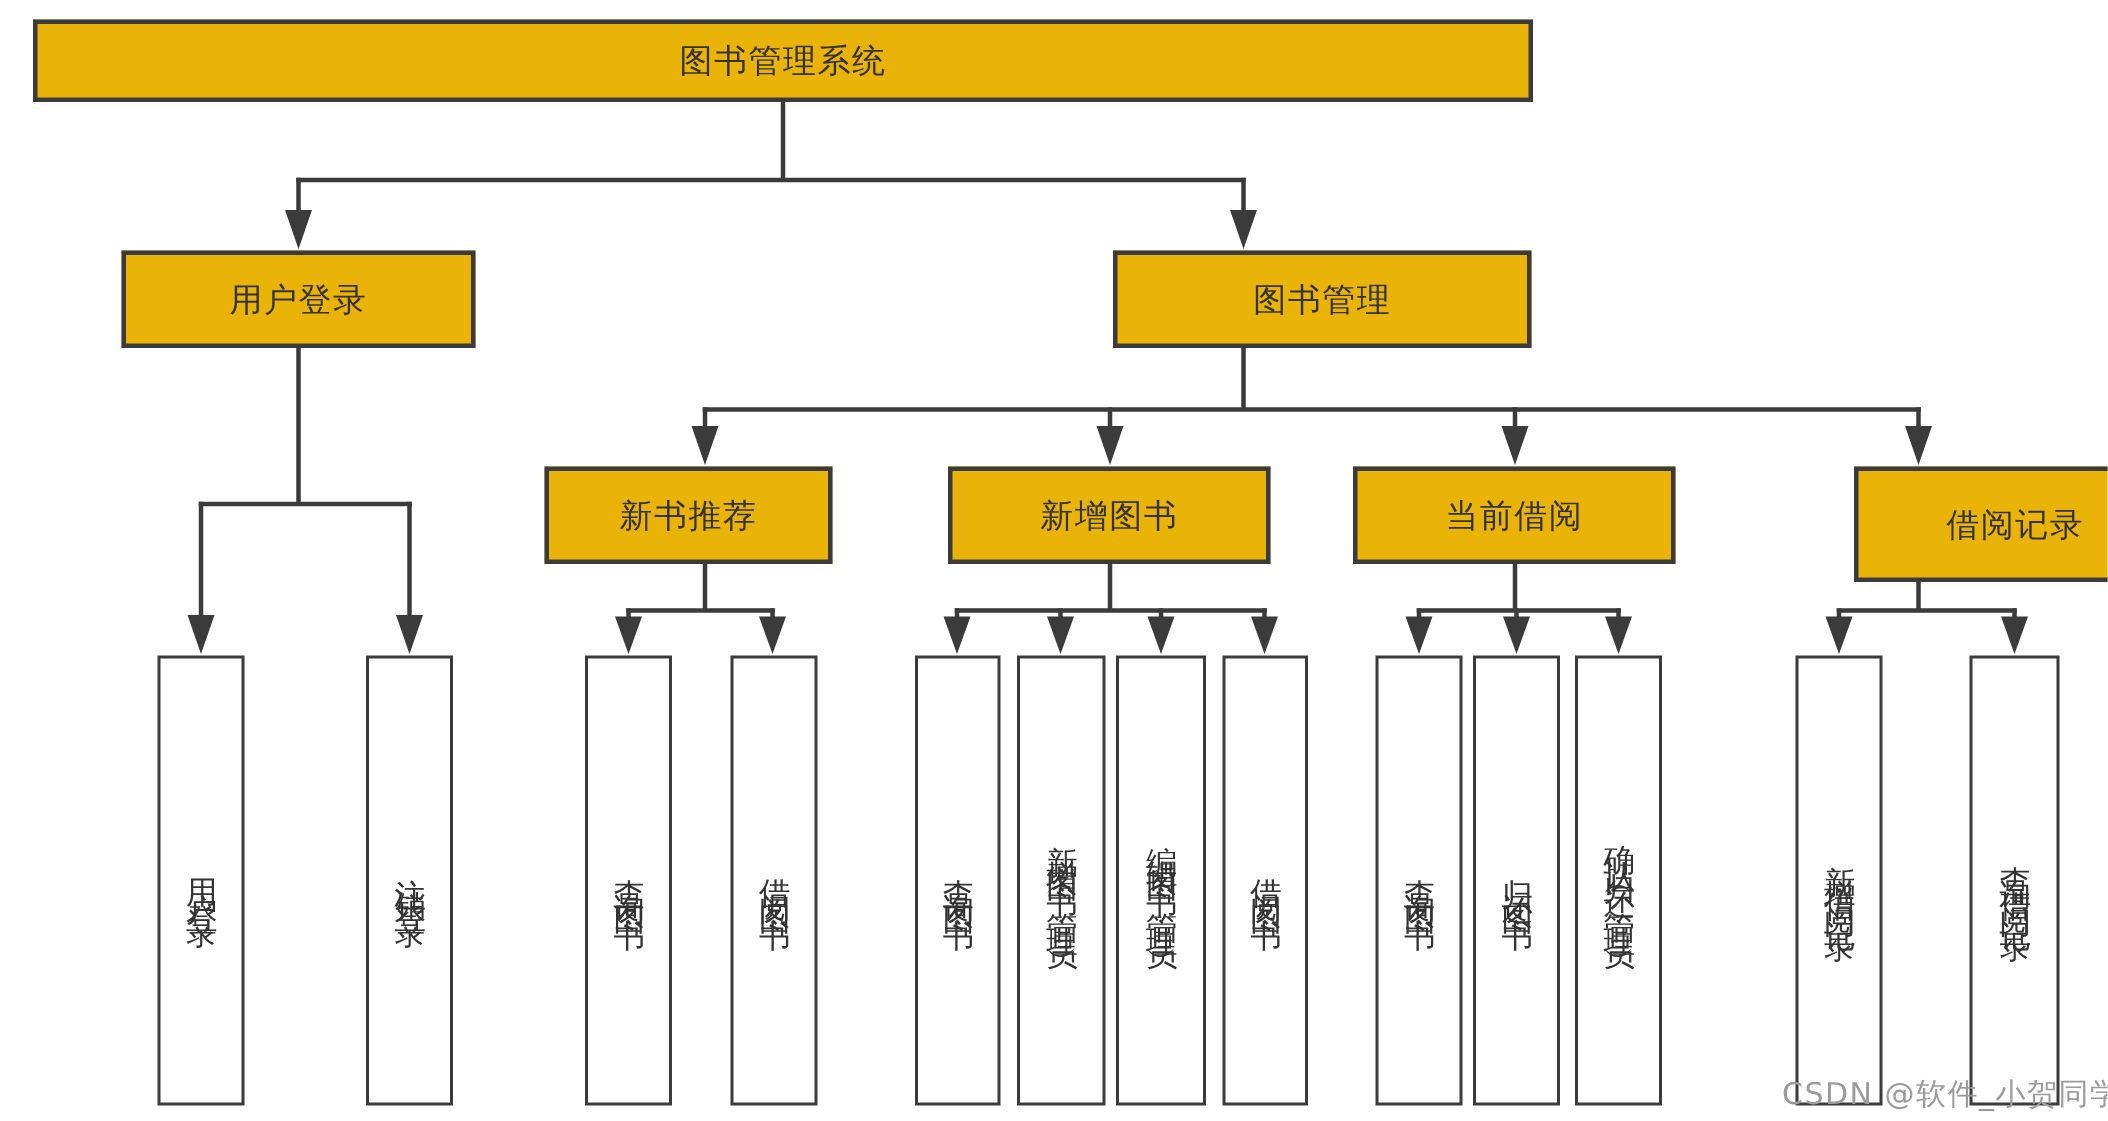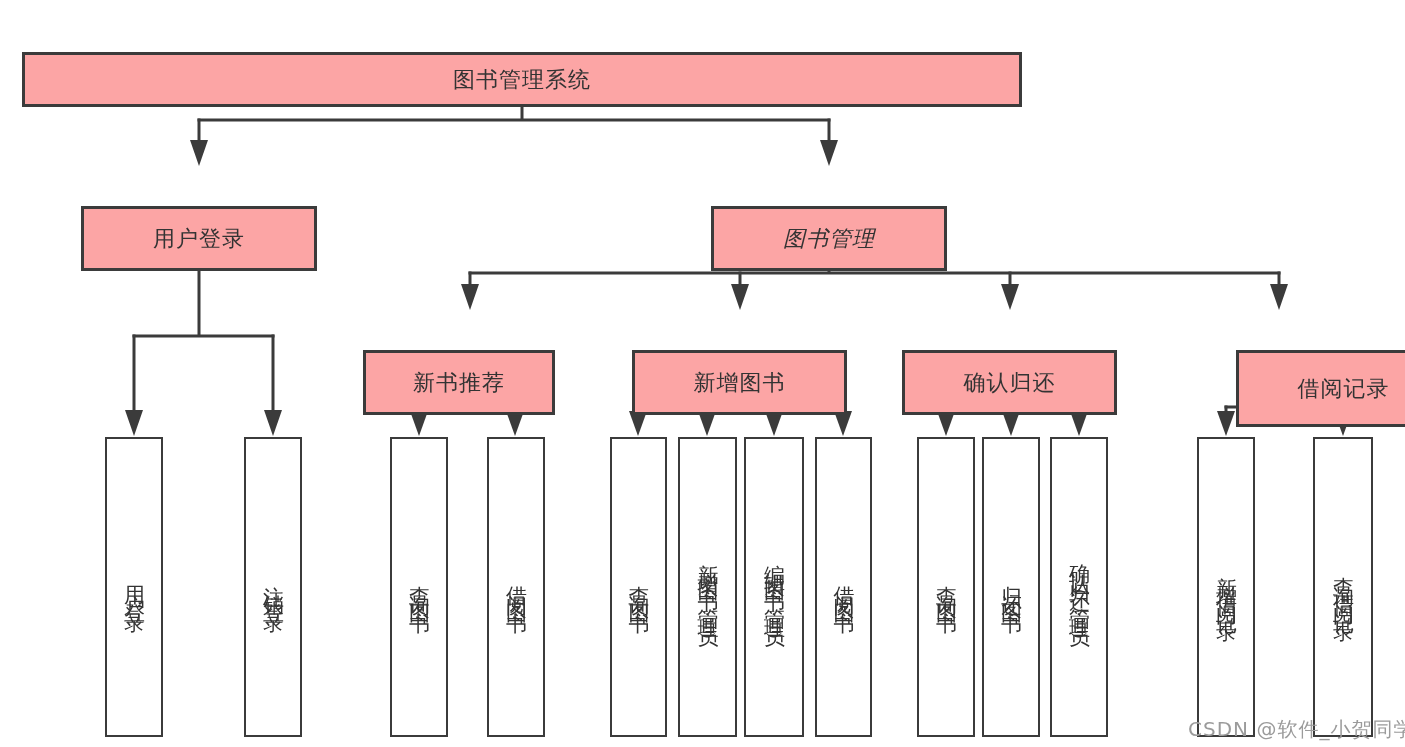--- a/index.html
+++ b/index.html
@@ -18,30 +18,29 @@
   }
   #connectors path, #connectors line {
     stroke: #3b3b3b;
     stroke-width: 3;
     fill: none;
     stroke-linecap: square;
   }
   #connectors polygon { fill: #3b3b3b; stroke: none; }
   .node {
     position: absolute;
-    background: #fca5a5;
+    background: #eab308;
     border: 3px solid #3b3b3b;
     display: flex;
     align-items: center;
     justify-content: center;
     color: #333333;
     font-size: 22px;
     letter-spacing: 1px;
     text-align: center;
-    margin-top: 39px;
   }
   .leaf {
     position: absolute;
     top: 437px;
     height: 300px;
     background: #ffffff;
     border: 2px solid #3b3b3b;
     display: flex;
     align-items: center;
     justify-content: center;
@@ -125,25 +124,25 @@
     <line x1="1226" y1="407" x2="1226" y2="416"></line>
       <polygon points="1217,411 1235,411 1226,436"></polygon>
     <line x1="1343" y1="407" x2="1343" y2="416"></line>
       <polygon points="1334,411 1352,411 1343,436"></polygon>
   </g>
 </svg>
 
 <div class="node" style="left:22px; top:13px; width:1000px; height:55px;">图书管理系统</div>
 
 <div class="node" style="left:81px; top:167px; width:236px; height:65px;">用户登录</div>
-<div class="node" style="left:711px; top:167px; width:236px; height:65px;font-style:italic;">图书管理</div>
+<div class="node" style="left:742px; top:167px; width:279px; height:65px;">图书管理</div>
 
 <div class="node" style="left:363px; top:311px; width:192px; height:65px;">新书推荐</div>
 <div class="node" style="left:632px; top:311px; width:215px; height:65px;">新增图书</div>
-<div class="node" style="left:902px; top:311px; width:215px; height:65px;">确认归还</div>
+<div class="node" style="left:902px; top:311px; width:215px; height:65px;">当前借阅</div>
 <div class="node" style="left:1236px; top:311px; width:215px; height:77px;">借阅记录</div>
 
 <div class="leaf" style="left:105px; width:58px;">
   <span class="vtext">用户登录</span>
 </div>
 <div class="leaf" style="left:244px; width:58px;">
   <span class="vtext">注销登录</span>
 </div>
 
 <div class="leaf" style="left:390px; width:58px;">

